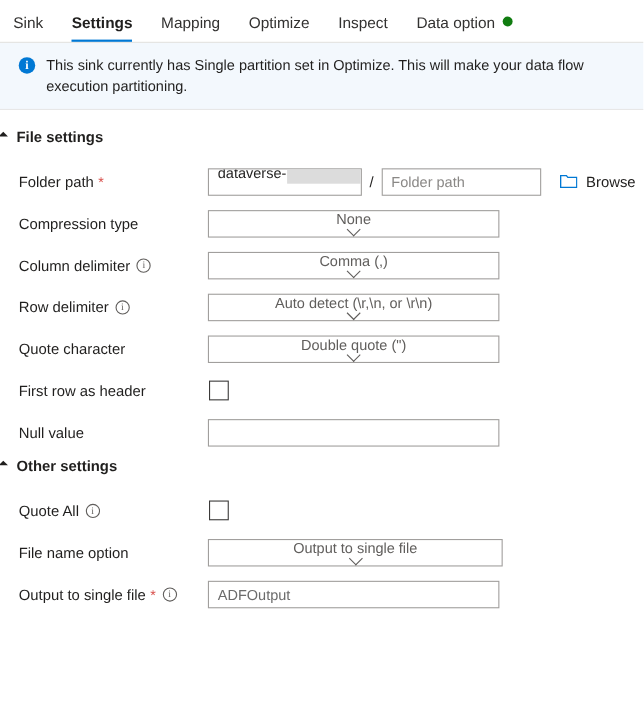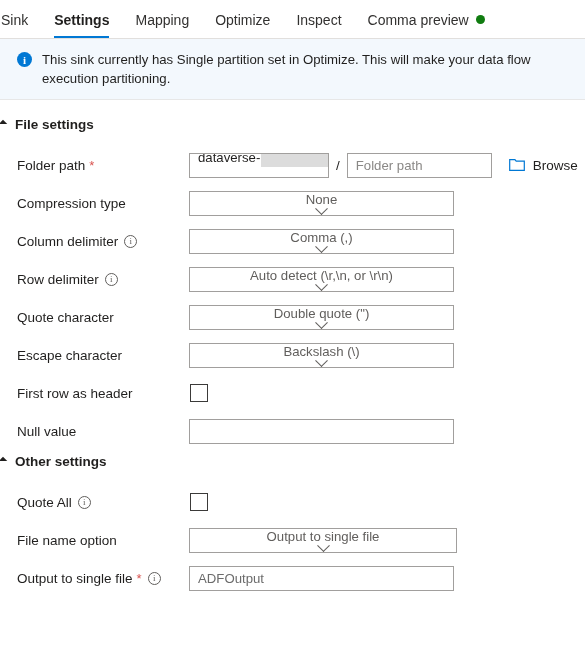--- a/index.html
+++ b/index.html
@@ -10,21 +10,21 @@
     font-family: "Liberation Sans", sans-serif;
     color: #201f1e;
     overflow: hidden;
   }
 
   
   .tabbar {
     display: flex;
     align-items: flex-end;
     height: 39px;
-    padding-left: 1px;
+    padding-left: 12px;
     border-bottom: 1px solid #e1dfdd;
     background: #ffffff;
   }
   .tab {
     position: relative;
     font-size: 14px;
     color: #323130;
     padding: 0 0 10px 0;
     margin-right: 26px;
     cursor: pointer;
@@ -202,21 +202,21 @@
 </head>
 <body>
 
 <div class="tabbar">
   <div class="tab">Sink</div>
   <div class="tab active">Settings</div>
   <div class="tab">Mapping</div>
   <div class="tab">Optimize</div>
   <div class="tab">Inspect</div>
   <div class="tab tab-with-dot">
-    <span>Comma preview</span>
+    <span>Data option</span>
     <span class="green-dot"></span>
   </div>
 </div>
 
 <div class="banner">
   <div class="banner-icon">i</div>
   <div class="banner-text">This sink currently has Single partition set in Optimize. This will make your data flow execution partitioning.</div>
 </div>
 
 <div class="form">
@@ -279,27 +279,20 @@
   </div>
 
   <div class="row">
     <div class="row-label">Quote character</div>
     <div class="ctl select">
       <span>Double quote (")</span>
       <span class="chev"></span>
     </div>
   </div>
 
-  <div class="row">
-    <div class="row-label">Escape character</div>
-    <div class="ctl select">
-      <span>Backslash (\)</span>
-      <span class="chev"></span>
-    </div>
-  </div>
 
   <div class="row">
     <div class="row-label">First row as header</div>
     <div class="checkbox"></div>
   </div>
 
   <div class="row">
     <div class="row-label">Null value</div>
     <div class="ctl text-input"></div>
   </div>

